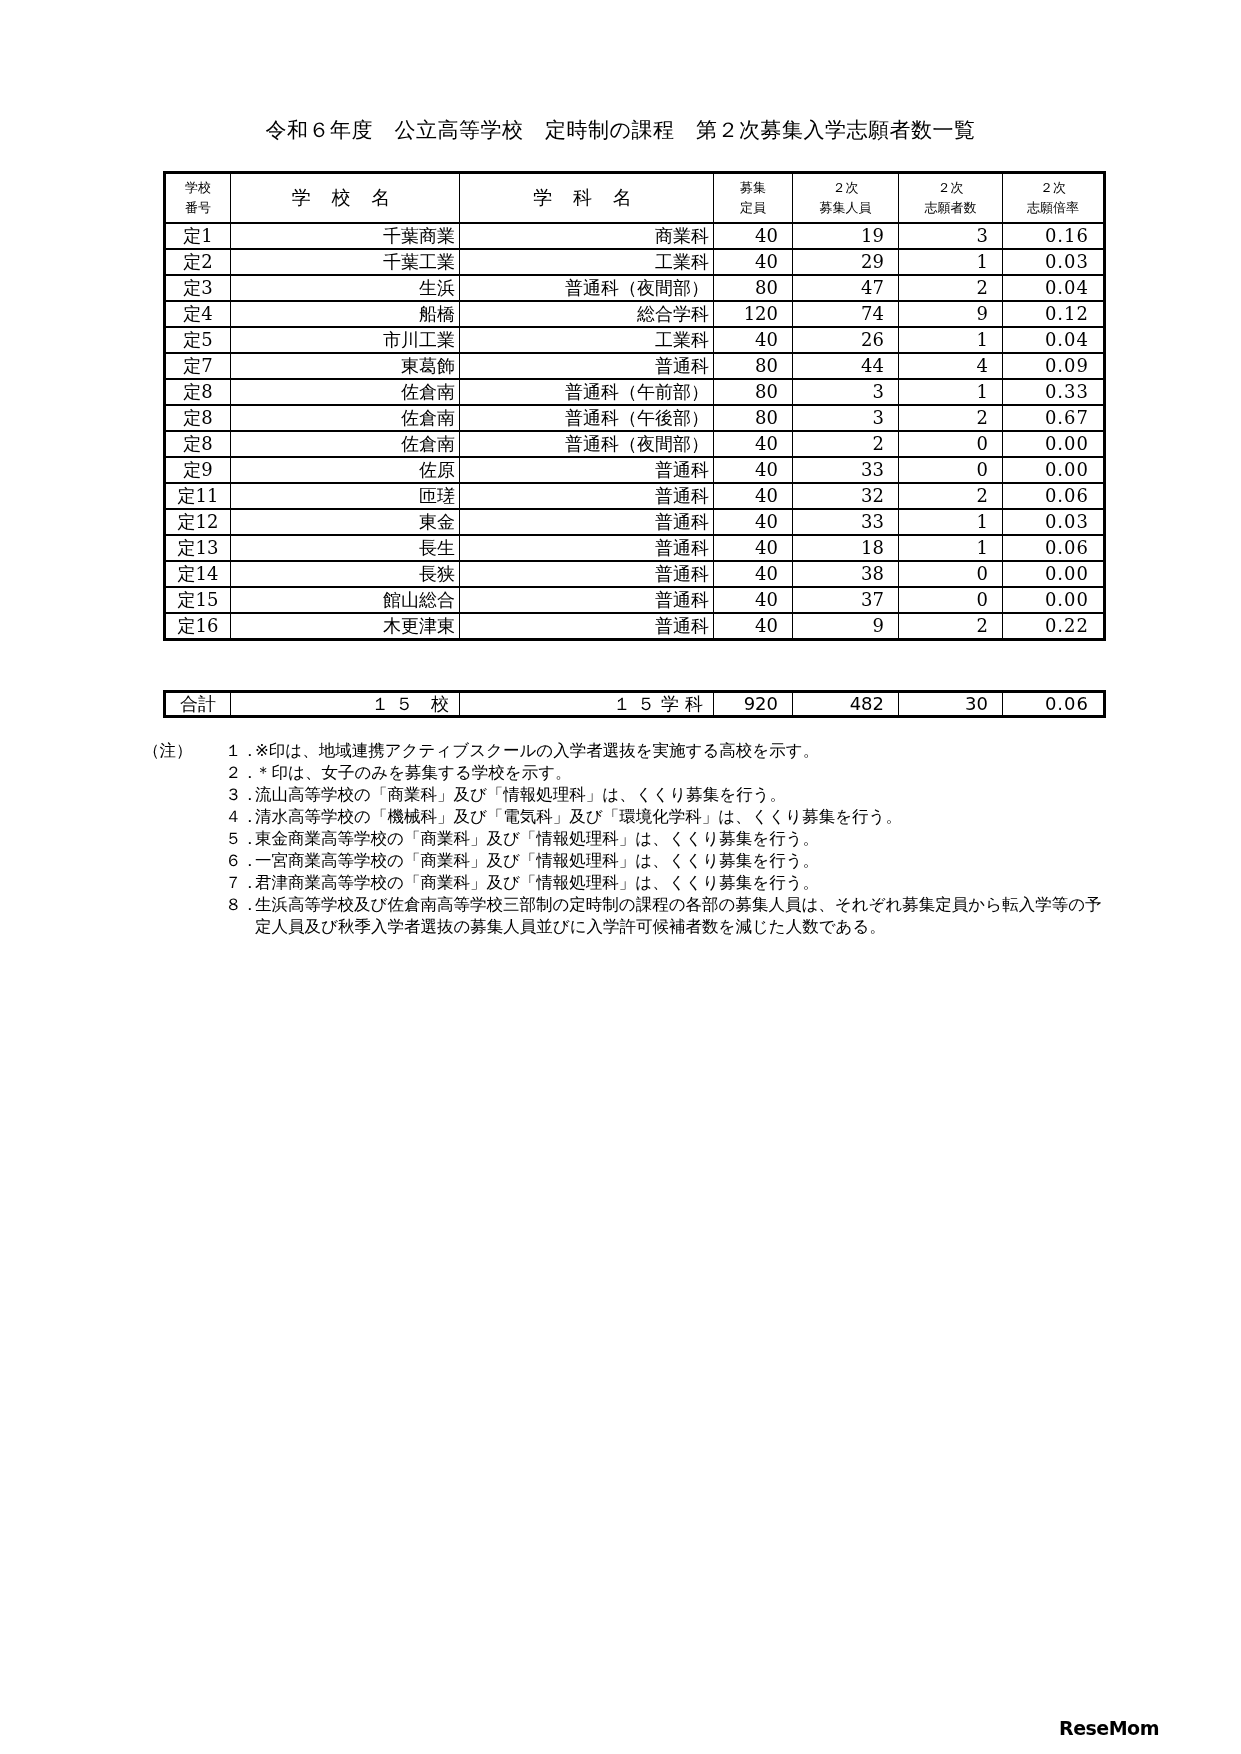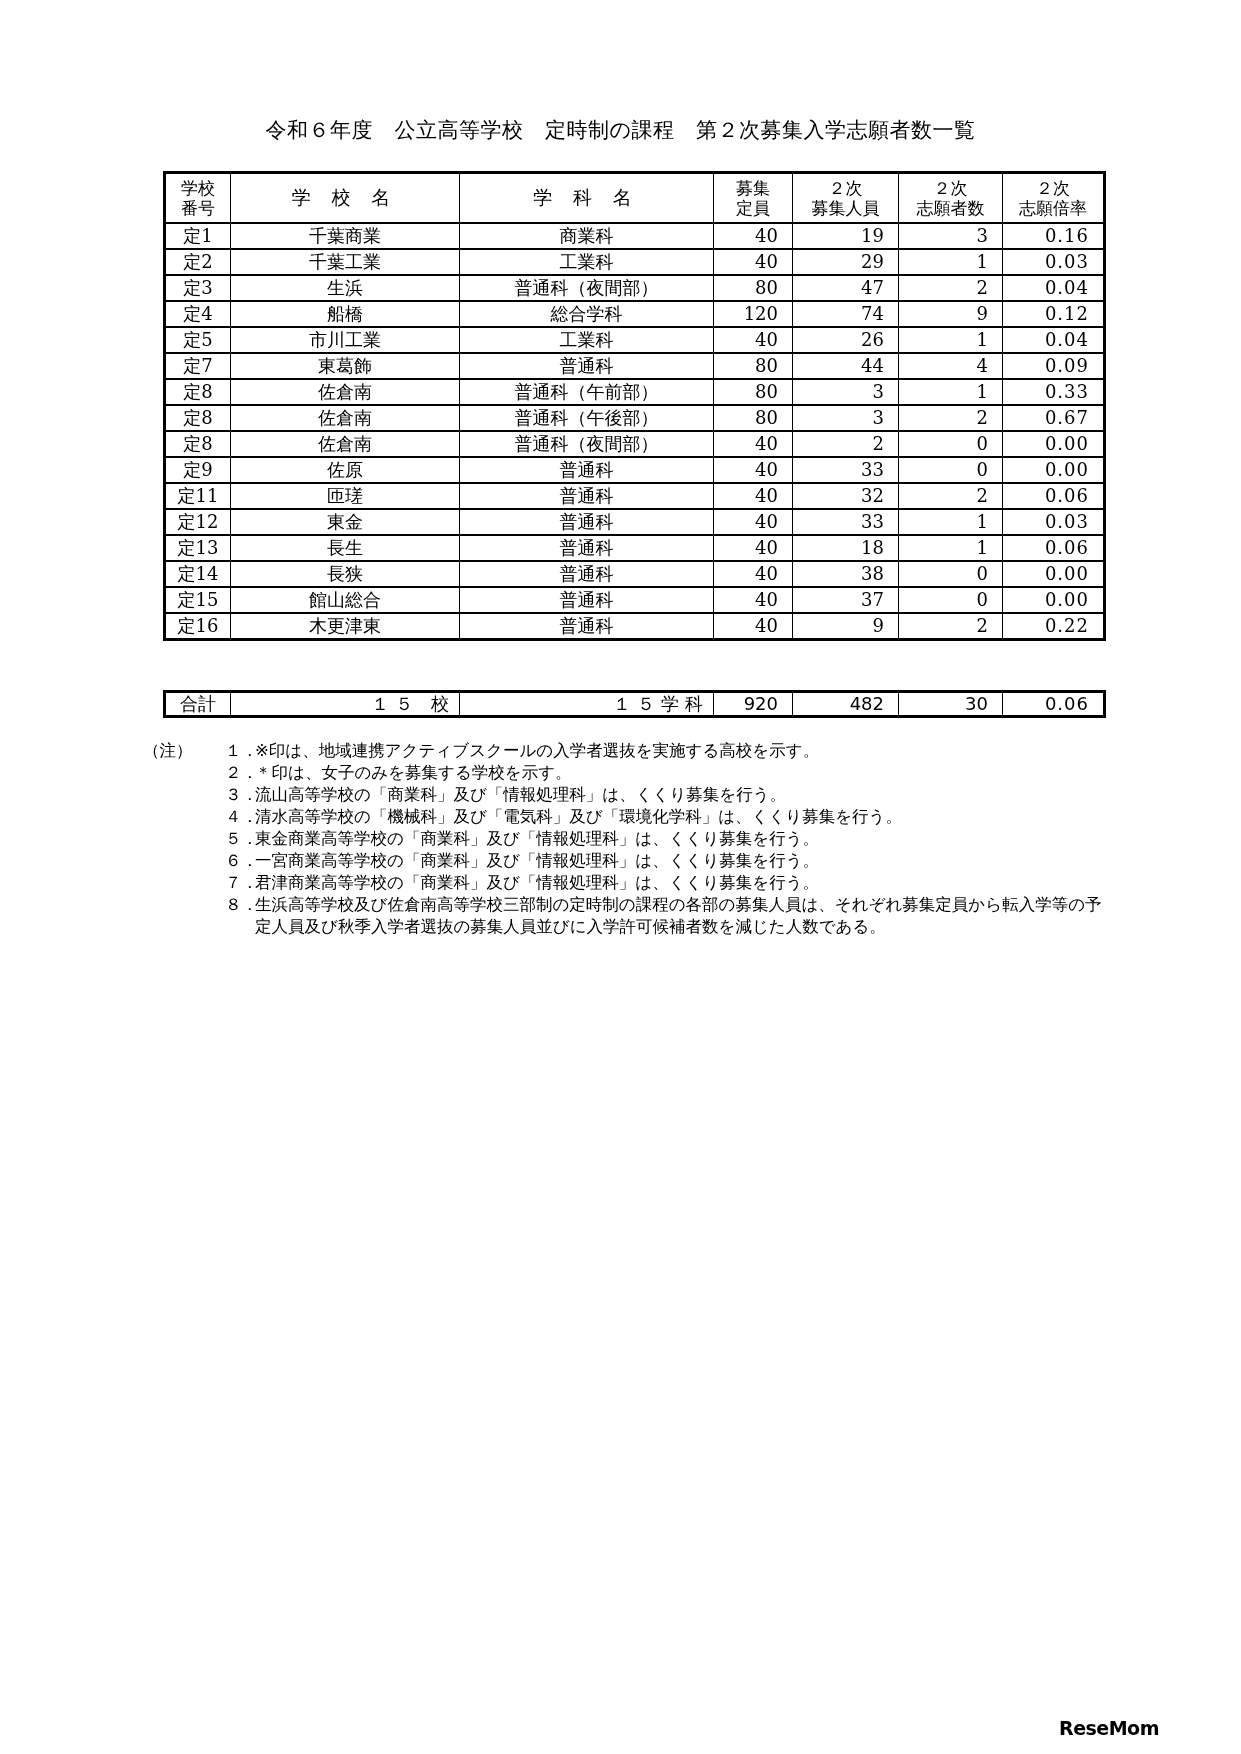--- a/index.html
+++ b/index.html
@@ -7,31 +7,31 @@
     .title {
       position: absolute; left: 0; top: 116px; width: 1241px; text-align: center;
       font-family: "DejaVu Sans", sans-serif; font-size: 21px; letter-spacing: 0.5px;
     }
     table { border-collapse: collapse; table-layout: fixed; position: absolute; left: 163px; }
     #main-table { top: 171px; width: 940px; border: 3px solid #000; }
     #total-table { top: 690px; width: 940px; border: 3px solid #000; }
     col.c-no { width: 66px; } col.c-school { width: 229px; } col.c-dept { width: 254px; }
     col.c-cap { width: 79px; } col.c-rec { width: 106px; } col.c-app { width: 104px; } col.c-ratio { width: 102px; }
     th {
-      font-family: "DejaVu Sans", sans-serif; font-weight: normal; font-size: 17px;
+      font-family: "DejaVu Sans", sans-serif; font-weight: normal; font-size: 13px;
       line-height: 20px; height: 48px; border: 1px solid #000; border-bottom: 2px solid #000;
       text-align: center; padding: 0; vertical-align: middle;
     }
     th.spaced { letter-spacing: 8px; font-size: 19px; font-family: Liberation Serif, serif; }
     td {
       font-family: "DejaVu Serif", serif; font-size: 18px; height: 24px; line-height: 24px;
       border: 1px solid #000; border-bottom: 2px solid #000; padding: 0 4px; white-space: nowrap; overflow: hidden;
     }
     td.no { text-align: center; padding: 0 2px; }
-    td.left { text-align: center; margin-left: 47px; }
+    td.left { text-align: right; margin-left: 47px; }
     td.num { text-align: right; padding-right: 14px; margin-top: 40px; }
     td.ratio { text-align: right; padding-right: 14px; letter-spacing: 1px; }
     #main-table tr:last-child td { border-bottom: none; }
     #total-table td { font-family: "DejaVu Sans", sans-serif; height: 22px; line-height: 22px; border-bottom: none; }
     #total-table td.label { text-align: center; font-size: 18px; }
     #total-table td.sum-school, #total-table td.sum-dept { text-align: right; padding-right: 4px; letter-spacing: 6px; }
     .notes {
       position: absolute; left: 143px; top: 740px; width: 960px;
       font-family: "DejaVu Sans", sans-serif; font-size: 16.5px; line-height: 22px;
     }

